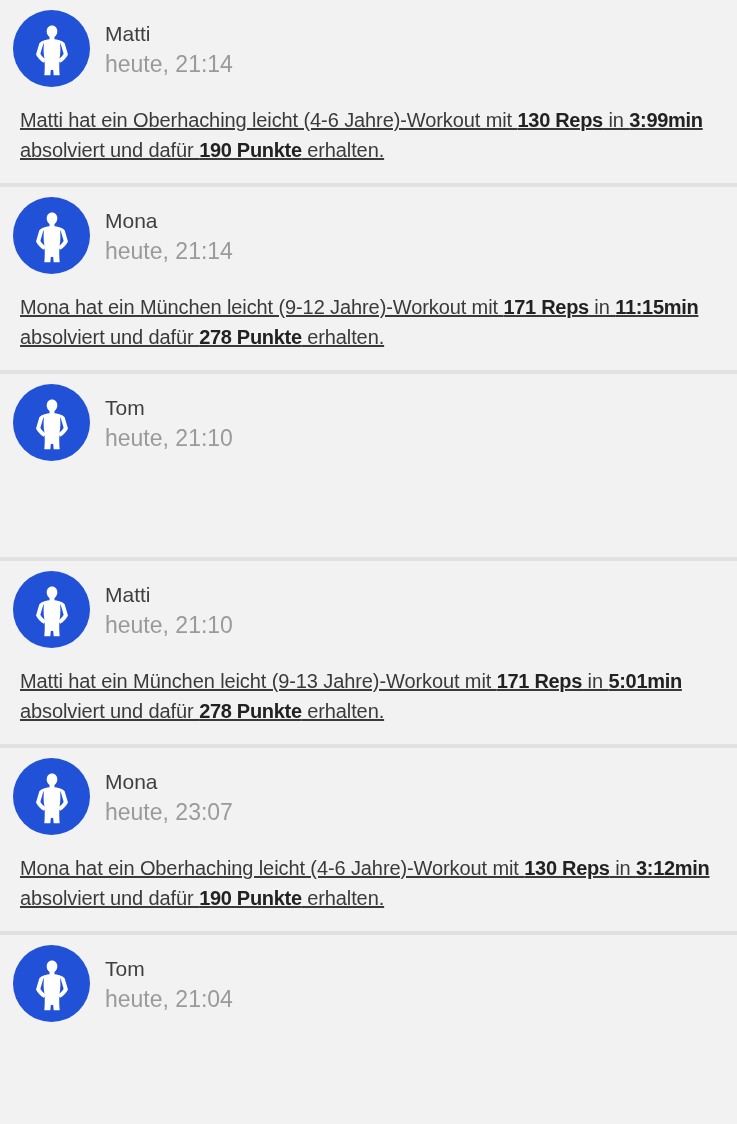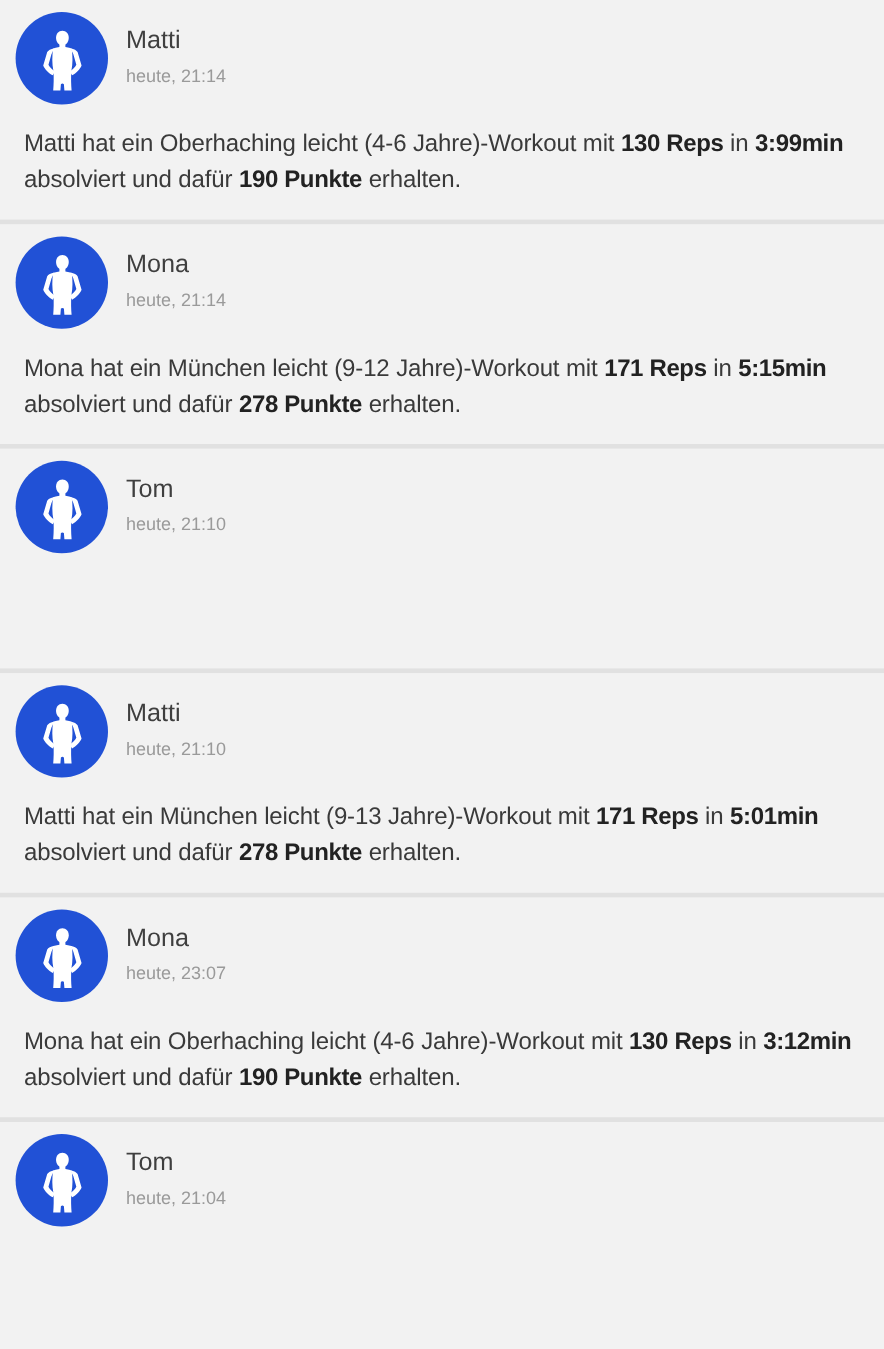--- a/index.html
+++ b/index.html
@@ -47,31 +47,32 @@
     margin-top:6px;
   }
   .meta{margin-left:15px;}
   .name{
     font-size:21px;
     line-height:24px;
     color:var(--name-color);
     margin-bottom:7px;
   }
   .time{
-    font-size:15px;
+    font-size:23px;
     line-height:22px;
     color:var(--time-color);
   }
   .message{
     margin:18px 0 0 7px;
     max-width:697px;
     font-size:20px;
     line-height:30px;
     color:var(--text-color);
     letter-spacing:-0.1px;
+    text-decoration:underline;
   }
   .message b{
     font-weight:700;
     color:var(--bold-color);
     letter-spacing:-0.3px;
   }
 </style>
 </head>
 <body>
 
@@ -109,21 +110,21 @@
       <div class="avatar">
         <svg viewBox="0 0 40 54">
             <use href="#person-sil"></use>
           </svg>
       </div>
       <div class="meta">
         <div class="name">Mona</div>
         <div class="time">heute, 21:14</div>
       </div>
     </header>
-    <p class="message"><span>Mona hat ein München leicht (9-12 Jahre)-Workout mit </span><b>171 Reps</b><span> in </span><b>5:15min</b><span> absolviert und dafür </span><b>278 Punkte</b><span> erhalten.</span></p>
+    <p class="message"><span>Mona hat ein München leicht (9-12 Jahre)-Workout mit </span><b>171 Reps</b><span> in </span><b>11:15min</b><span> absolviert und dafür </span><b>278 Punkte</b><span> erhalten.</span></p>
   </article>
 
   <article class="entry">
     <header class="entry-header">
       <div class="avatar">
         <svg viewBox="0 0 40 54">
             <use href="#person-sil"></use>
           </svg>
       </div>
       <div class="meta">

